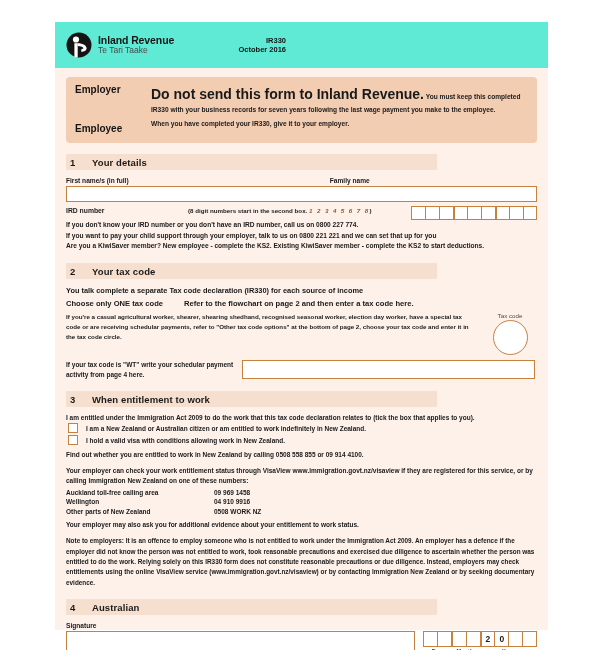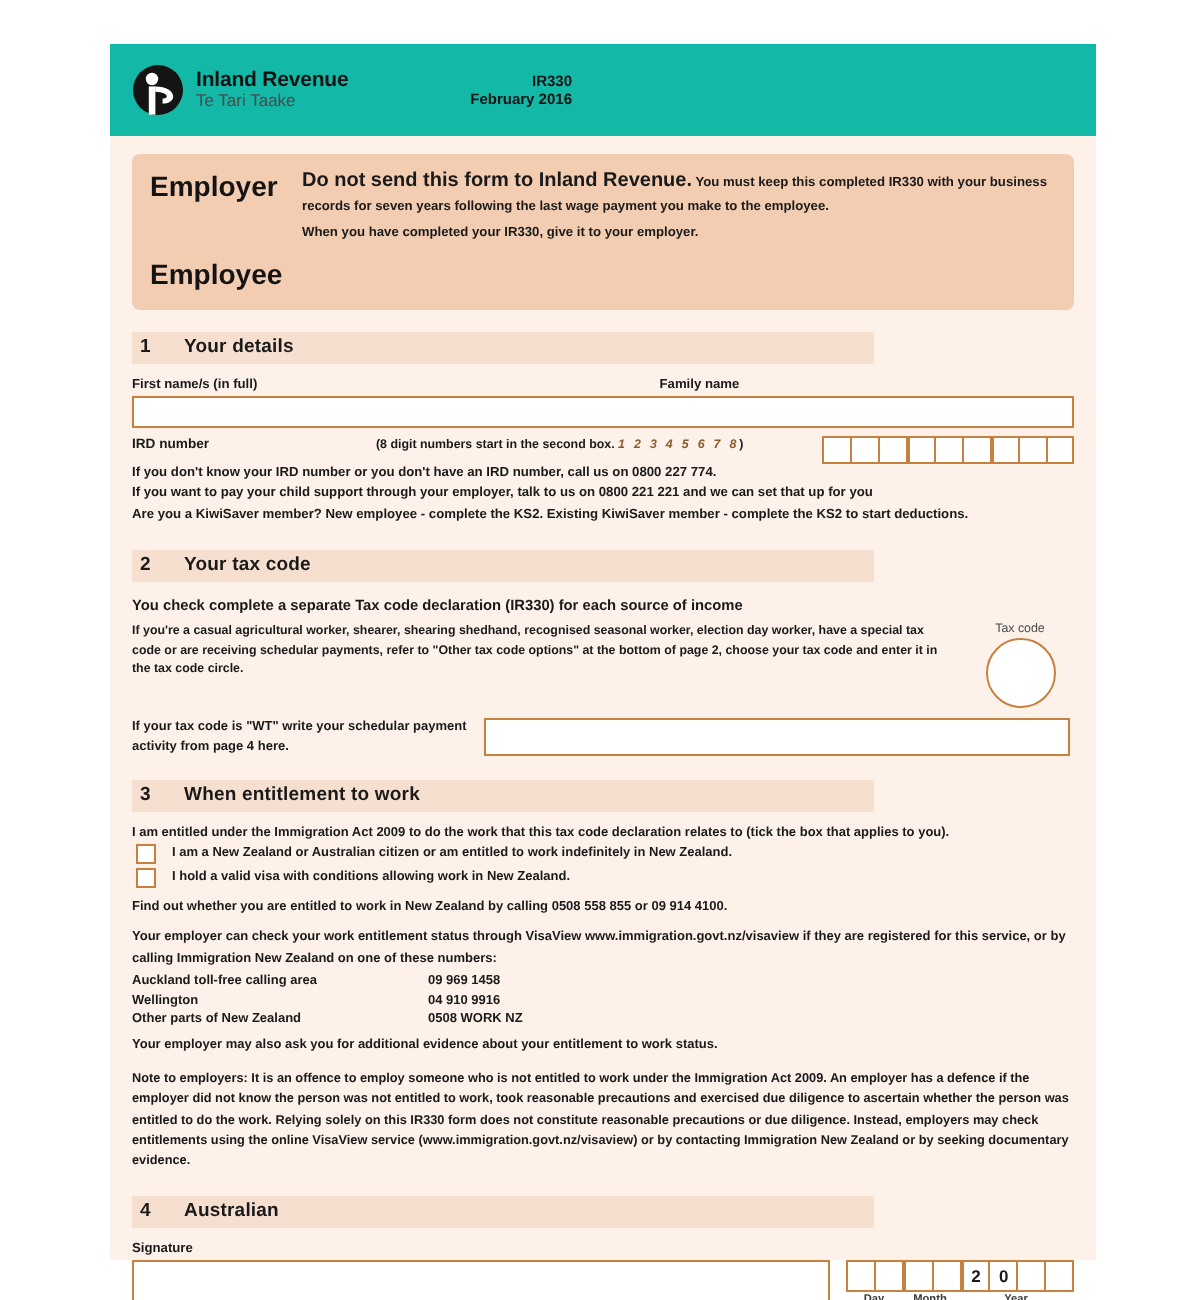--- a/index.html
+++ b/index.html
@@ -20,21 +20,21 @@
     top: 22px;
     width: 493px;
     height: 608px;
     background: #fdf1ea;
     box-sizing: border-box;
   }
 
   
   .hdr {
     height: 46px;
-    background: #14b8a6;
+    background: #5eead4;
     display: flex;
     align-items: center;
     padding: 0 10px 0 11px;
     box-sizing: border-box;
   }
   .logo-wrap { display: flex; align-items: center; gap: 6px; width: 150px; }
   .logo-mark { width: 26px; height: 26px; flex: 0 0 26px; }
   .logo-text { line-height: 1.08; }
   .logo-text .l1 {
     font-size: 10.5px; font-weight: bold; color: #141414; letter-spacing: -0.1px;
@@ -58,27 +58,27 @@
     margin-top: 9px;
     background: #f3cdb2;
     border-radius: 4px;
     padding: 6px 9px 7px 9px;
     display: flex;
     font-size: 7.2px;
     line-height: 1.5;
   }
   .notice-labels { width: 76px; flex: 0 0 76px; }
   .notice-labels div {
-    font-size: 14px; font-weight: bold; color: #141414; line-height: 1.45;
+    font-size: 10px; font-weight: bold; color: #141414; line-height: 1.45;
   }
   .notice-labels div.second { margin-top: 24px; }
   .notice-body { flex: 1; }
   .notice-body p { margin: 0; font-size: 6.6px; line-height: 1.58; font-weight: bold; }
   .notice-body p.row2 { margin-top: 3px; }
-  .notice-body .big { font-size: 10px; font-weight: bold; }
+  .notice-body .big { font-size: 14px; font-weight: bold; }
 
   
   .sec-bar {
     background: #f7dfd0;
     height: 16px;
     display: flex;
     align-items: center;
     padding-left: 4px;
     margin-top: 11px;
     width: 78%;
@@ -185,21 +185,21 @@
           <path d="M11.6 11.2 c5.6 0 9 2.4 9 5.1 c0 2.3 -2.6 3.6 -5.3 3.6 l0 -2.6 c1.2 0 2.1 -0.5 2.1 -1.2 c0 -1 -2.1 -2.1 -5.8 -2.2 z" fill="#ffffff"></path>
         </svg>
       </span>
       <span class="logo-text">
         <div class="l1">Inland Revenue</div>
         <div class="l2">Te Tari Taake</div>
       </span>
     </div>
     <div class="hdr-right">
       <div class="r1">IR330</div>
-      <div class="r2">February 2016</div>
+      <div class="r2">October 2016</div>
     </div>
   </div>
 
   <div class="body-pad">
 
     <div class="notice">
       <div class="notice-labels">
         <div>Employer</div>
         <div class="second">Employee</div>
       </div>
@@ -242,22 +242,26 @@
 
     <div class="small">If you don't know your IRD number or you don't have an IRD number, call us on 0800 227 774.</div>
     <div class="small">If you want to pay your child support through your employer, talk to us on 0800 221 221 and we can set that up for you</div>
     <div class="small">Are you a KiwiSaver member? New employee - complete the KS2. Existing KiwiSaver member - complete the KS2 to start deductions.</div>
 
     <div class="sec-bar">
       <span class="num">2</span>
       <span class="ttl">Your tax code</span>
     </div>
 
-    <div class="tc-lead"><span>You check complete a separate </span><span class="ital">Tax code declaration (IR330)</span><span> for each source of income</span></div>
-
+    <div class="tc-lead"><span>You talk complete a separate </span><span class="ital">Tax code declaration (IR330)</span><span> for each source of income</span></div>
+
+    <div class="tc-lead2">
+      <span class="p1">Choose only ONE tax code</span>
+      <span>Refer to the flowchart on page 2 and then enter a tax code here.</span>
+    </div>
 
     <div class="tc-para-wrap">
       <div class="tc-para smaller">If you're a casual agricultural worker, shearer, shearing shedhand, recognised seasonal worker, election day worker, have a special tax code or are receiving schedular payments, refer to "Other tax code options" at the bottom of page 2, choose your tax code and enter it in the tax code circle.</div>
       <div class="tc-circle-wrap">
         <div class="tc-circle-lbl">Tax code</div>
         <div class="tc-circle"></div>
       </div>
     </div>
 
     <div class="wt-row">

